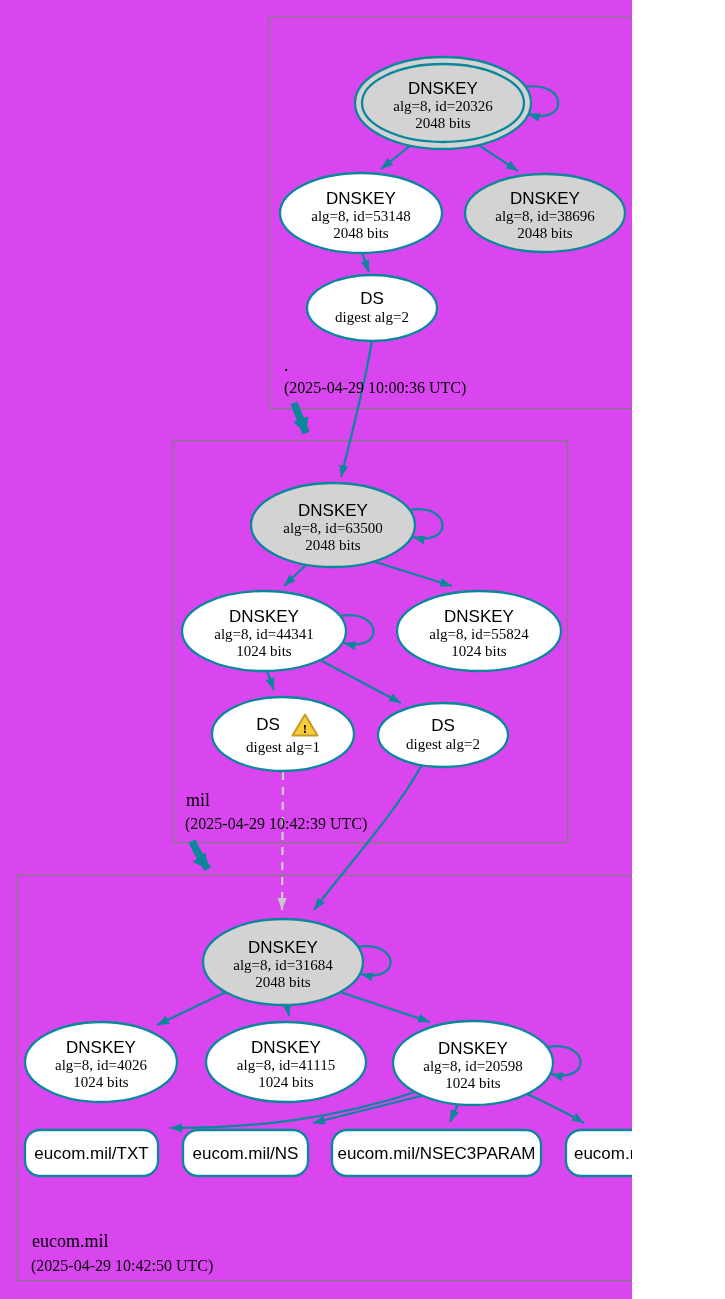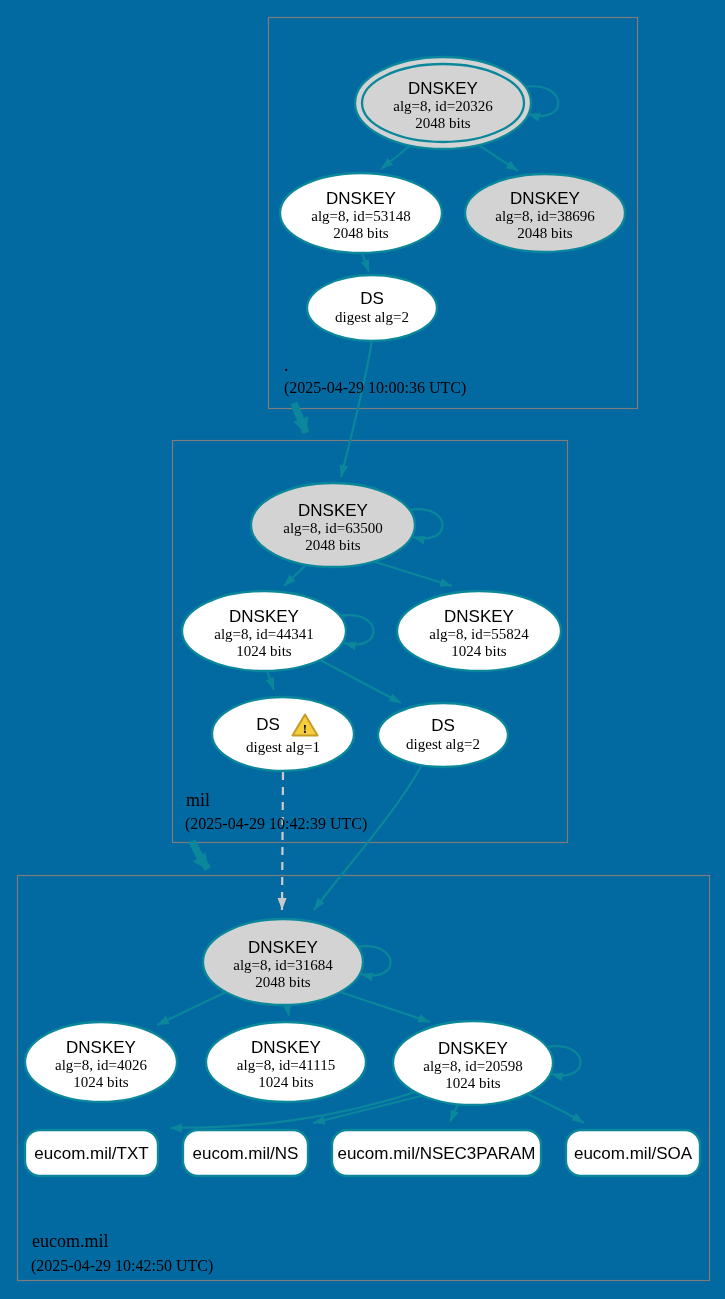--- a/index.html
+++ b/index.html
@@ -1,16 +1,16 @@
 <!DOCTYPE html>
 <html><head>
 <meta charset="utf-8">
 <style>
   html,body { margin:0; padding:0; background:#ffffff; }
-  .stage { position:relative; width:725px; height:1299px; background:#0369a1; overflow:hidden;text-align:center; }
+  .stage { position:relative; width:632px; height:1299px; background:#d946ef; overflow:hidden;text-align:center; }
   svg { display:block; }
   .zone-rect { fill:none; stroke:#7d7d7d; stroke-width:1.2; }
   .node { fill:#ffffff; stroke:#0a879a; stroke-width:2.3; }
   .node.sep { fill:#d3d3d3; }
   .rrset { fill:#ffffff; stroke:#0a879a; stroke-width:2.3; }
   .edge { fill:none; stroke:#0a879a; stroke-width:2.2; }
   .edge-thick { fill:none; stroke:#0a879a; stroke-width:7.5; }
   .edge-dashed { fill:none; stroke:#cccccc; stroke-width:2.2; stroke-dasharray:8 7; }
   text { fill:#000000; }
   .node-title { font:17px "Liberation Sans", sans-serif; text-anchor:middle; }

